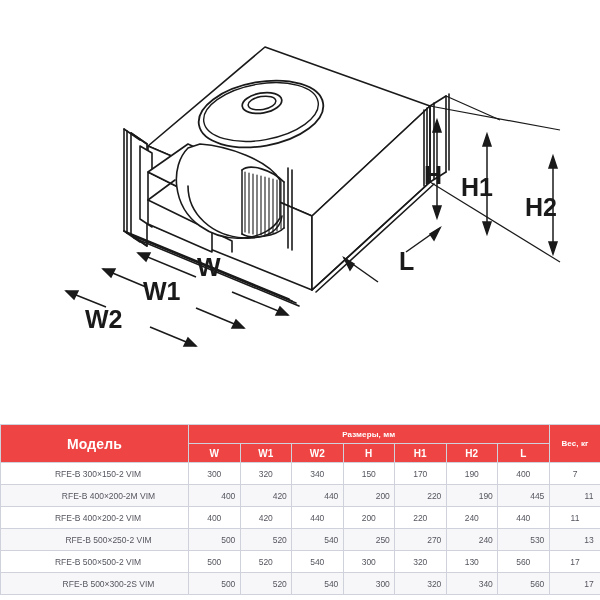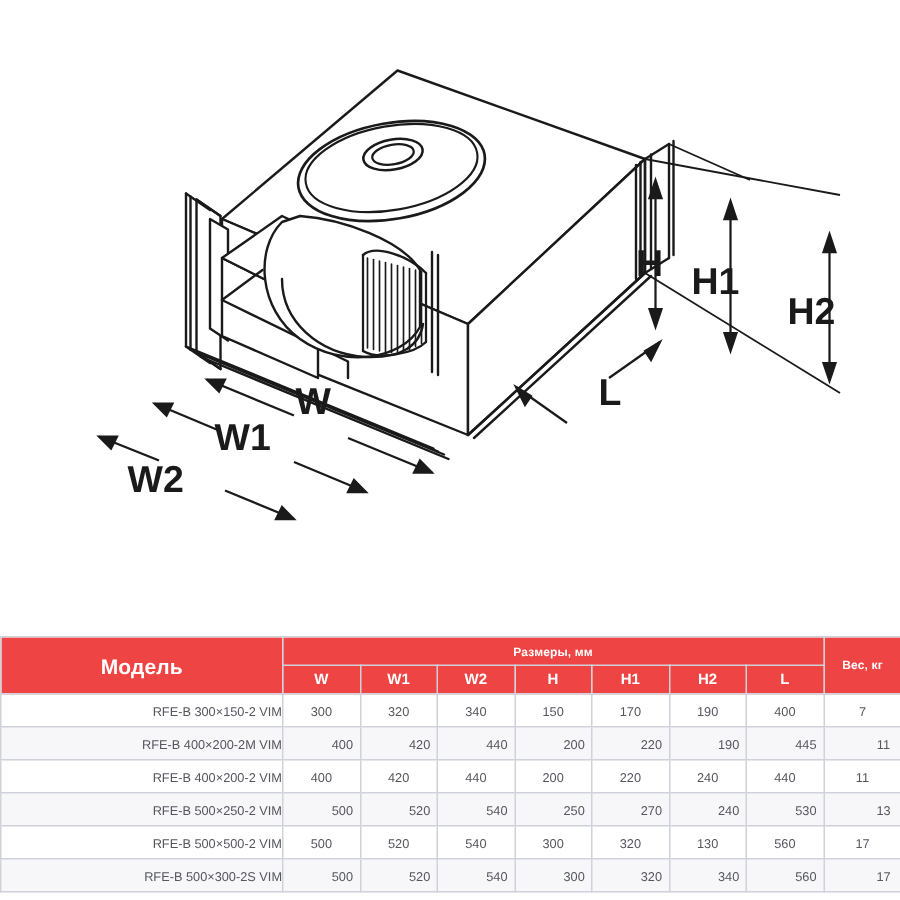--- a/index.html
+++ b/index.html
@@ -62,21 +62,21 @@
   thead th.weight-head { font-size: 8px; }
 
   tbody td {
     height: 22px;
     font-size: 8.5px;
     color: #55565f;
     background: #ffffff;
   }
   tbody tr.alt td { background: #f7f7f9; padding-left: 28px; }
   tbody td.model {
-    text-align: right;
+    text-align: center;
     padding-left: 7px;
     font-size: 8.5px;
     color: #55565f;
     white-space: nowrap;
   }
 
   
   col.c-model  { width: 188px; }
   col.c-dim    { width: 51.5px; }
   col.c-weight { width: 52px; }

